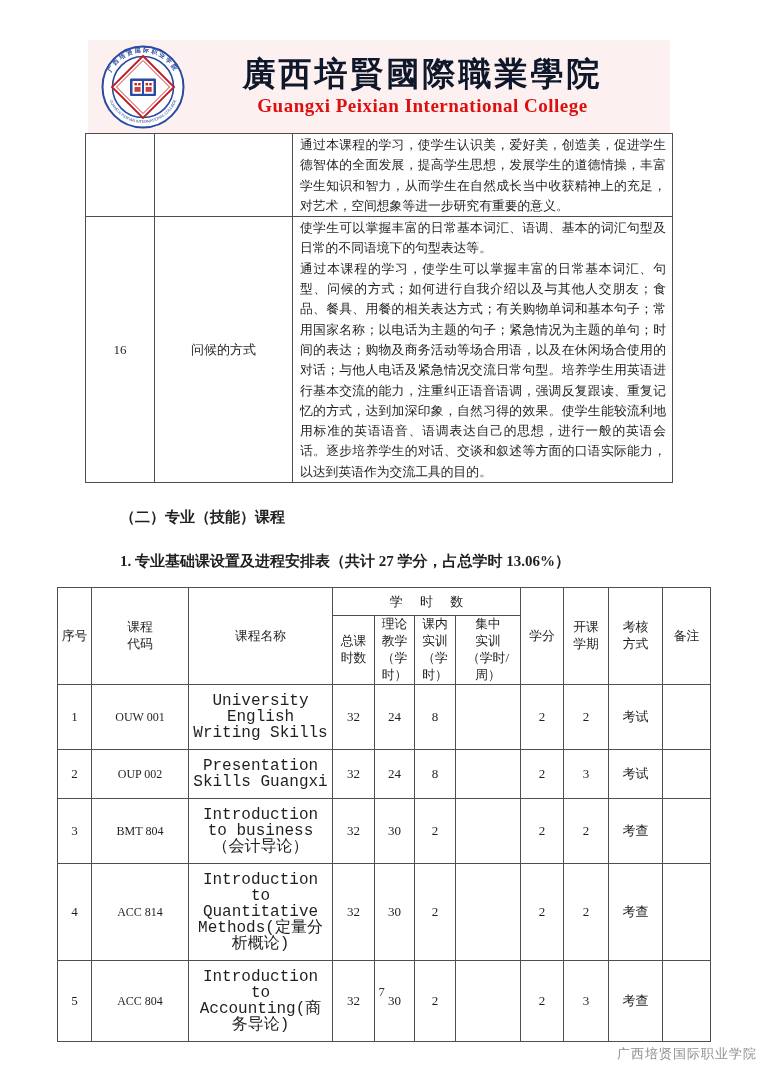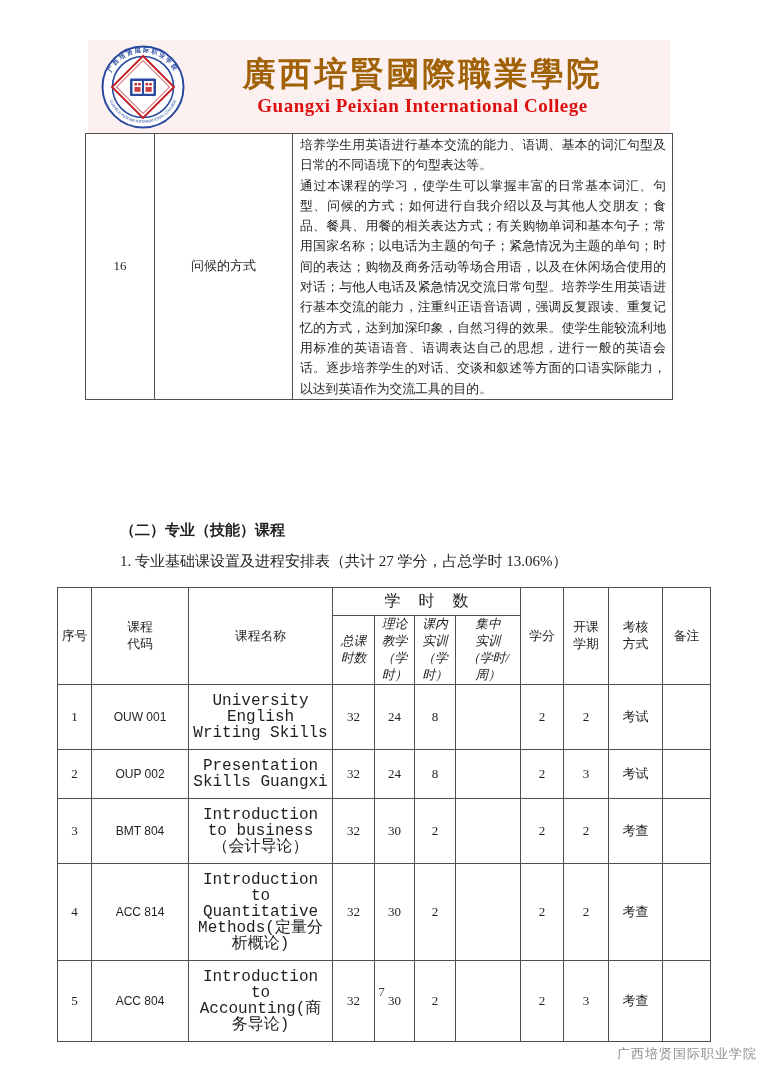--- a/index.html
+++ b/index.html
@@ -4,49 +4,49 @@
 <style>
   html,body{margin:0;padding:0;background:#e8e8e8;}
   .page{position:relative;width:763px;height:1080px;background:#ffffff;margin:0 auto;
         font-family:"Liberation Serif", serif;color:#1f1f1f;overflow:hidden;}
 
   
   .header-band{position:absolute;left:88px;top:40px;width:582px;height:93px;
                background:#fcf1f0;display:flex;align-items:center;}
   .logo{width:84px;height:84px;margin-left:13px;flex:none;}
   .titles{flex:1;text-align:center;padding-right:10px;}
-  .title-cn{color:#a16207;font-weight:bold;font-size:33px;line-height:1.15;
+  .title-cn{color:#0f172a;font-weight:bold;font-size:33px;line-height:1.15;
             letter-spacing:3px;white-space:nowrap;}
   .title-en{color:#dd0f0f;font-weight:bold;font-size:19px;letter-spacing:.5px;
             white-space:nowrap;margin-top:1px;}
 
   
   table{border-collapse:collapse;table-layout:fixed;}
   td{border:1px solid #4f4f4f;vertical-align:middle;text-align:center;
      font-size:13px;padding:0 2px;overflow:hidden;}
 
   
   .table-top{position:absolute;left:85px;top:133px;width:587px;}
   .table-top td.desc{vertical-align:top;text-align:justify;
       padding:1px 6px 0 7px;font-size:12.8px;line-height:20.3px;}
   .table-top td.desc p{margin:0;}
   .row-a{height:82px;}
   .row-b{height:265px;}
 
   
-  .h1{position:absolute;left:120px;top:521px;font-size:15px;font-weight:bold;}
-  .h2{position:absolute;left:120px;top:552px;font-size:15px;font-weight:normal;}
+  .h1{position:absolute;left:120px;top:508px;font-size:15px;font-weight:bold;}
+  .h2{position:absolute;left:120px;top:552px;font-size:15px;font-weight:bold;}
 
   
   .course-table{position:absolute;left:57px;top:587px;width:653px;}
   .course-table td.hdr{white-space:pre-line;line-height:17px;font-size:12.8px;}
-  .course-table td.group{letter-spacing:7px;height:27px;font-size:16px;padding-left:9px;}
-  .h-row2 td{height:68px;font-style:italic;}
+  .course-table td.group{letter-spacing:7px;height:27px;font-size:13px;padding-left:9px;}
+  .h-row2 td{height:68px;}
   .rh-42{height:42px;} .rh-43{height:43px;} .rh-82{height:82px;}
-  .code{font-family:Liberation Sans, sans-serif;font-size:12px;}
+  .code{font-family:Liberation Serif, serif;font-size:12px;}
   .cname{font-family:"Liberation Mono", monospace;font-size:16px;line-height:16px;
          padding:8px 3px;}
 
   
   .page-num{position:absolute;left:0;width:763px;top:985px;text-align:center;
             font-size:12.5px;color:#333;}
   .watermark{position:absolute;right:6px;top:1045px;color:#8f8f8f;font-size:13px;
              font-family:"Liberation Sans", sans-serif;letter-spacing:1px;}
 </style>
 </head>
@@ -88,25 +88,32 @@
     </div>
   </div>
 
   <table class="table-top">
     <colgroup>
         <col style="width:69px">
         <col style="width:138px">
         <col style="width:380px">
       </colgroup>
     <tbody>
+        <tr class="row-a">
+      <td></td>
+      <td></td>
+      <td class="desc">
+        <p>通过本课程的学习，使学生认识美，爱好美，创造美，促进学生德智体的全面发展，提高学生思想，发展学生的道德情操，丰富学生知识和智力，从而学生在自然成长当中收获精神上的充足，对艺术，空间想象等进一步研究有重要的意义。</p>
+      </td>
+    </tr>
     <tr class="row-b">
       <td>16</td>
       <td>问候的方式</td>
       <td class="desc">
-        <p>培养学生用英语进行基本交流的能力、语调、基本的词汇句型及日常的不同语境下的句型表达等。</p>
+        <p>使学生可以掌握丰富的日常基本词汇、语调、基本的词汇句型及日常的不同语境下的句型表达等。</p>
         <p>通过本课程的学习，使学生可以掌握丰富的日常基本词汇、句型、问候的方式；如何进行自我介绍以及与其他人交朋友；食品、餐具、用餐的相关表达方式；有关购物单词和基本句子；常用国家名称；以电话为主题的句子；紧急情况为主题的单句；时间的表达；购物及商务活动等场合用语，以及在休闲场合使用的对话；与他人电话及紧急情况交流日常句型。培养学生用英语进行基本交流的能力，注重纠正语音语调，强调反复跟读、重复记忆的方式，达到加深印象，自然习得的效果。使学生能较流利地用标准的英语语音、语调表达自己的思想，进行一般的英语会话。逐步培养学生的对话、交谈和叙述等方面的口语实际能力，以达到英语作为交流工具的目的。</p>
       </td>
     </tr>
   </tbody>
     </table>
 
   <div class="h1">（二）专业（技能）课程</div>
   <div class="h2">1. 专业基础课设置及进程安排表（共计 27 学分，占总学时 13.06%）</div>
 
   <table class="course-table">

